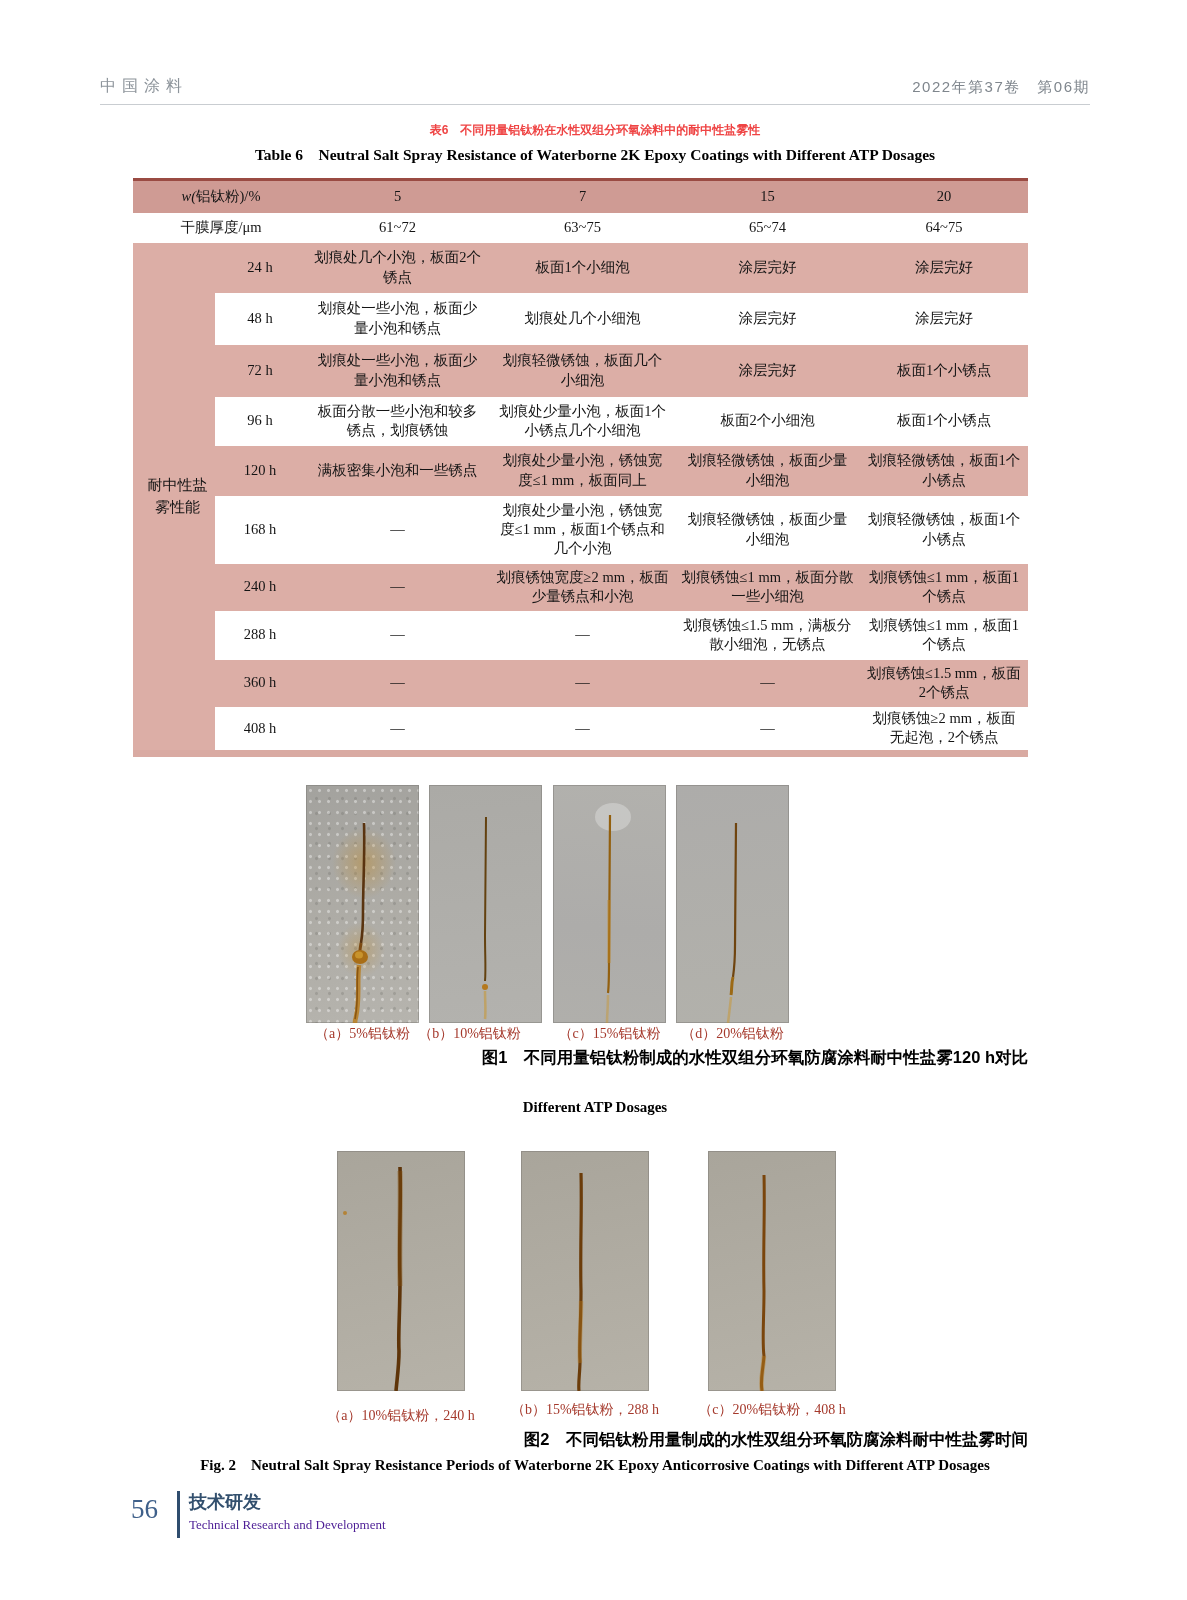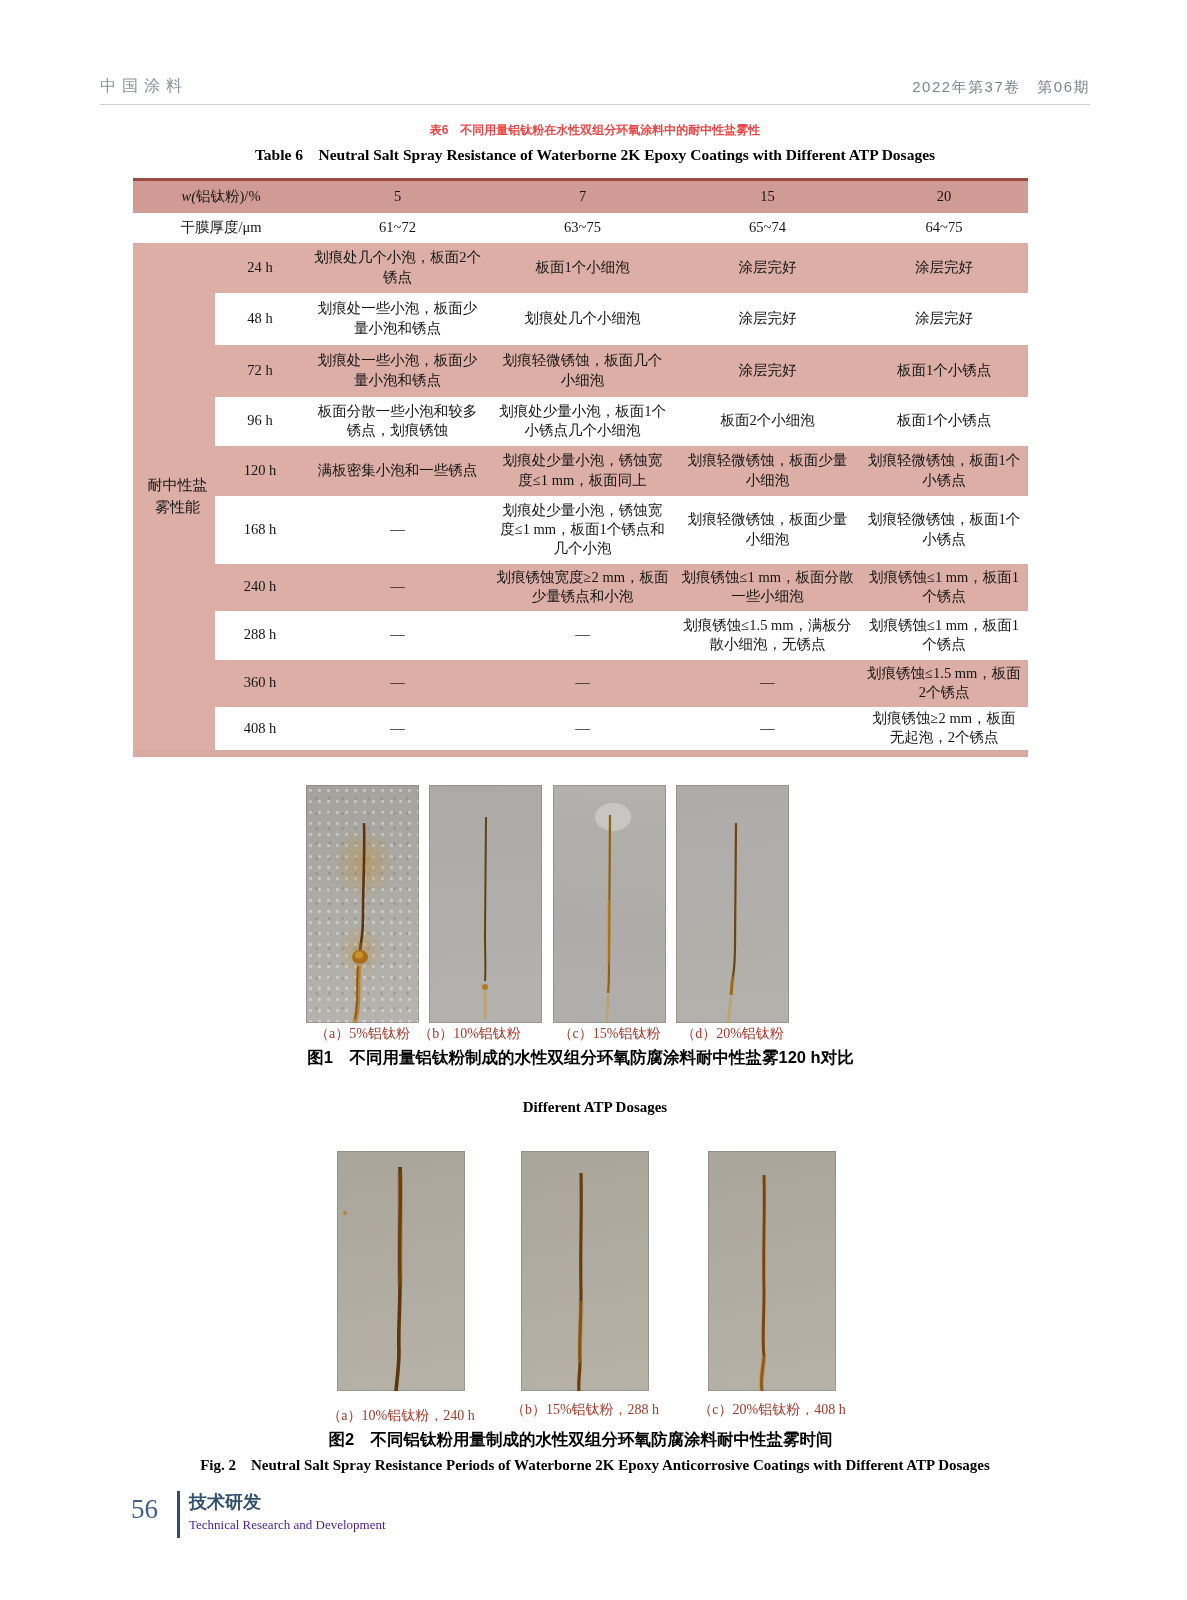--- a/index.html
+++ b/index.html
@@ -39,21 +39,21 @@
        radial-gradient(rgba(88,88,82,.22) 1px, transparent 1.9px),
        linear-gradient(170deg,#a3a29e 0%,#aeaca6 55%,#b6b4ae 100%);
       background-size:9px 11px,13px 15px,100% 100%;background-position:0 0,4px 6px,0 0;}
   .pB{background:linear-gradient(175deg,#abaaa6,#b3b2ae);}
   .pC{background:linear-gradient(185deg,#b2b1ad 0%,#adacaa 60%,#b0afab 100%);}
   .pD{background:linear-gradient(175deg,#adacaa,#b2b1ab);}
   .p2{width:128px;height:240px;background:linear-gradient(168deg,#a9a59b,#b6b2a8);}
   .panel svg{position:absolute;left:0;top:0;width:100%;height:100%;}
 
   .cap{position:absolute;text-align:center;color:#a5392c;font-size:14px;white-space:nowrap;}
-  .figttl-cn{position:absolute;left:0;width:100%;text-align:center;
+  .figttl-cn{position:absolute;left:0;width:100%;text-align:right;
              font-family:"Liberation Sans","DejaVu Sans",sans-serif;font-weight:bold;font-size:16.5px;color:#000;}
   .figttl-en{position:absolute;left:-33px;width:990px;text-align:center;font-weight:bold;font-size:15px;color:#000;}
 
   
   .pageno{position:absolute;left:131px;top:1494px;font-size:27px;color:#3f608a;}
   .fbar{position:absolute;left:177px;top:1491px;width:3px;height:47px;background:#2f4d6e;}
   .fsec-cn{position:absolute;left:189px;top:1490px;font-family:"Liberation Sans","DejaVu Sans",sans-serif;
            font-weight:bold;font-size:18px;color:#33506e;}
   .fsec-en{position:absolute;left:189px;top:1517px;font-size:13px;color:#4c1d95;}
 </style>

